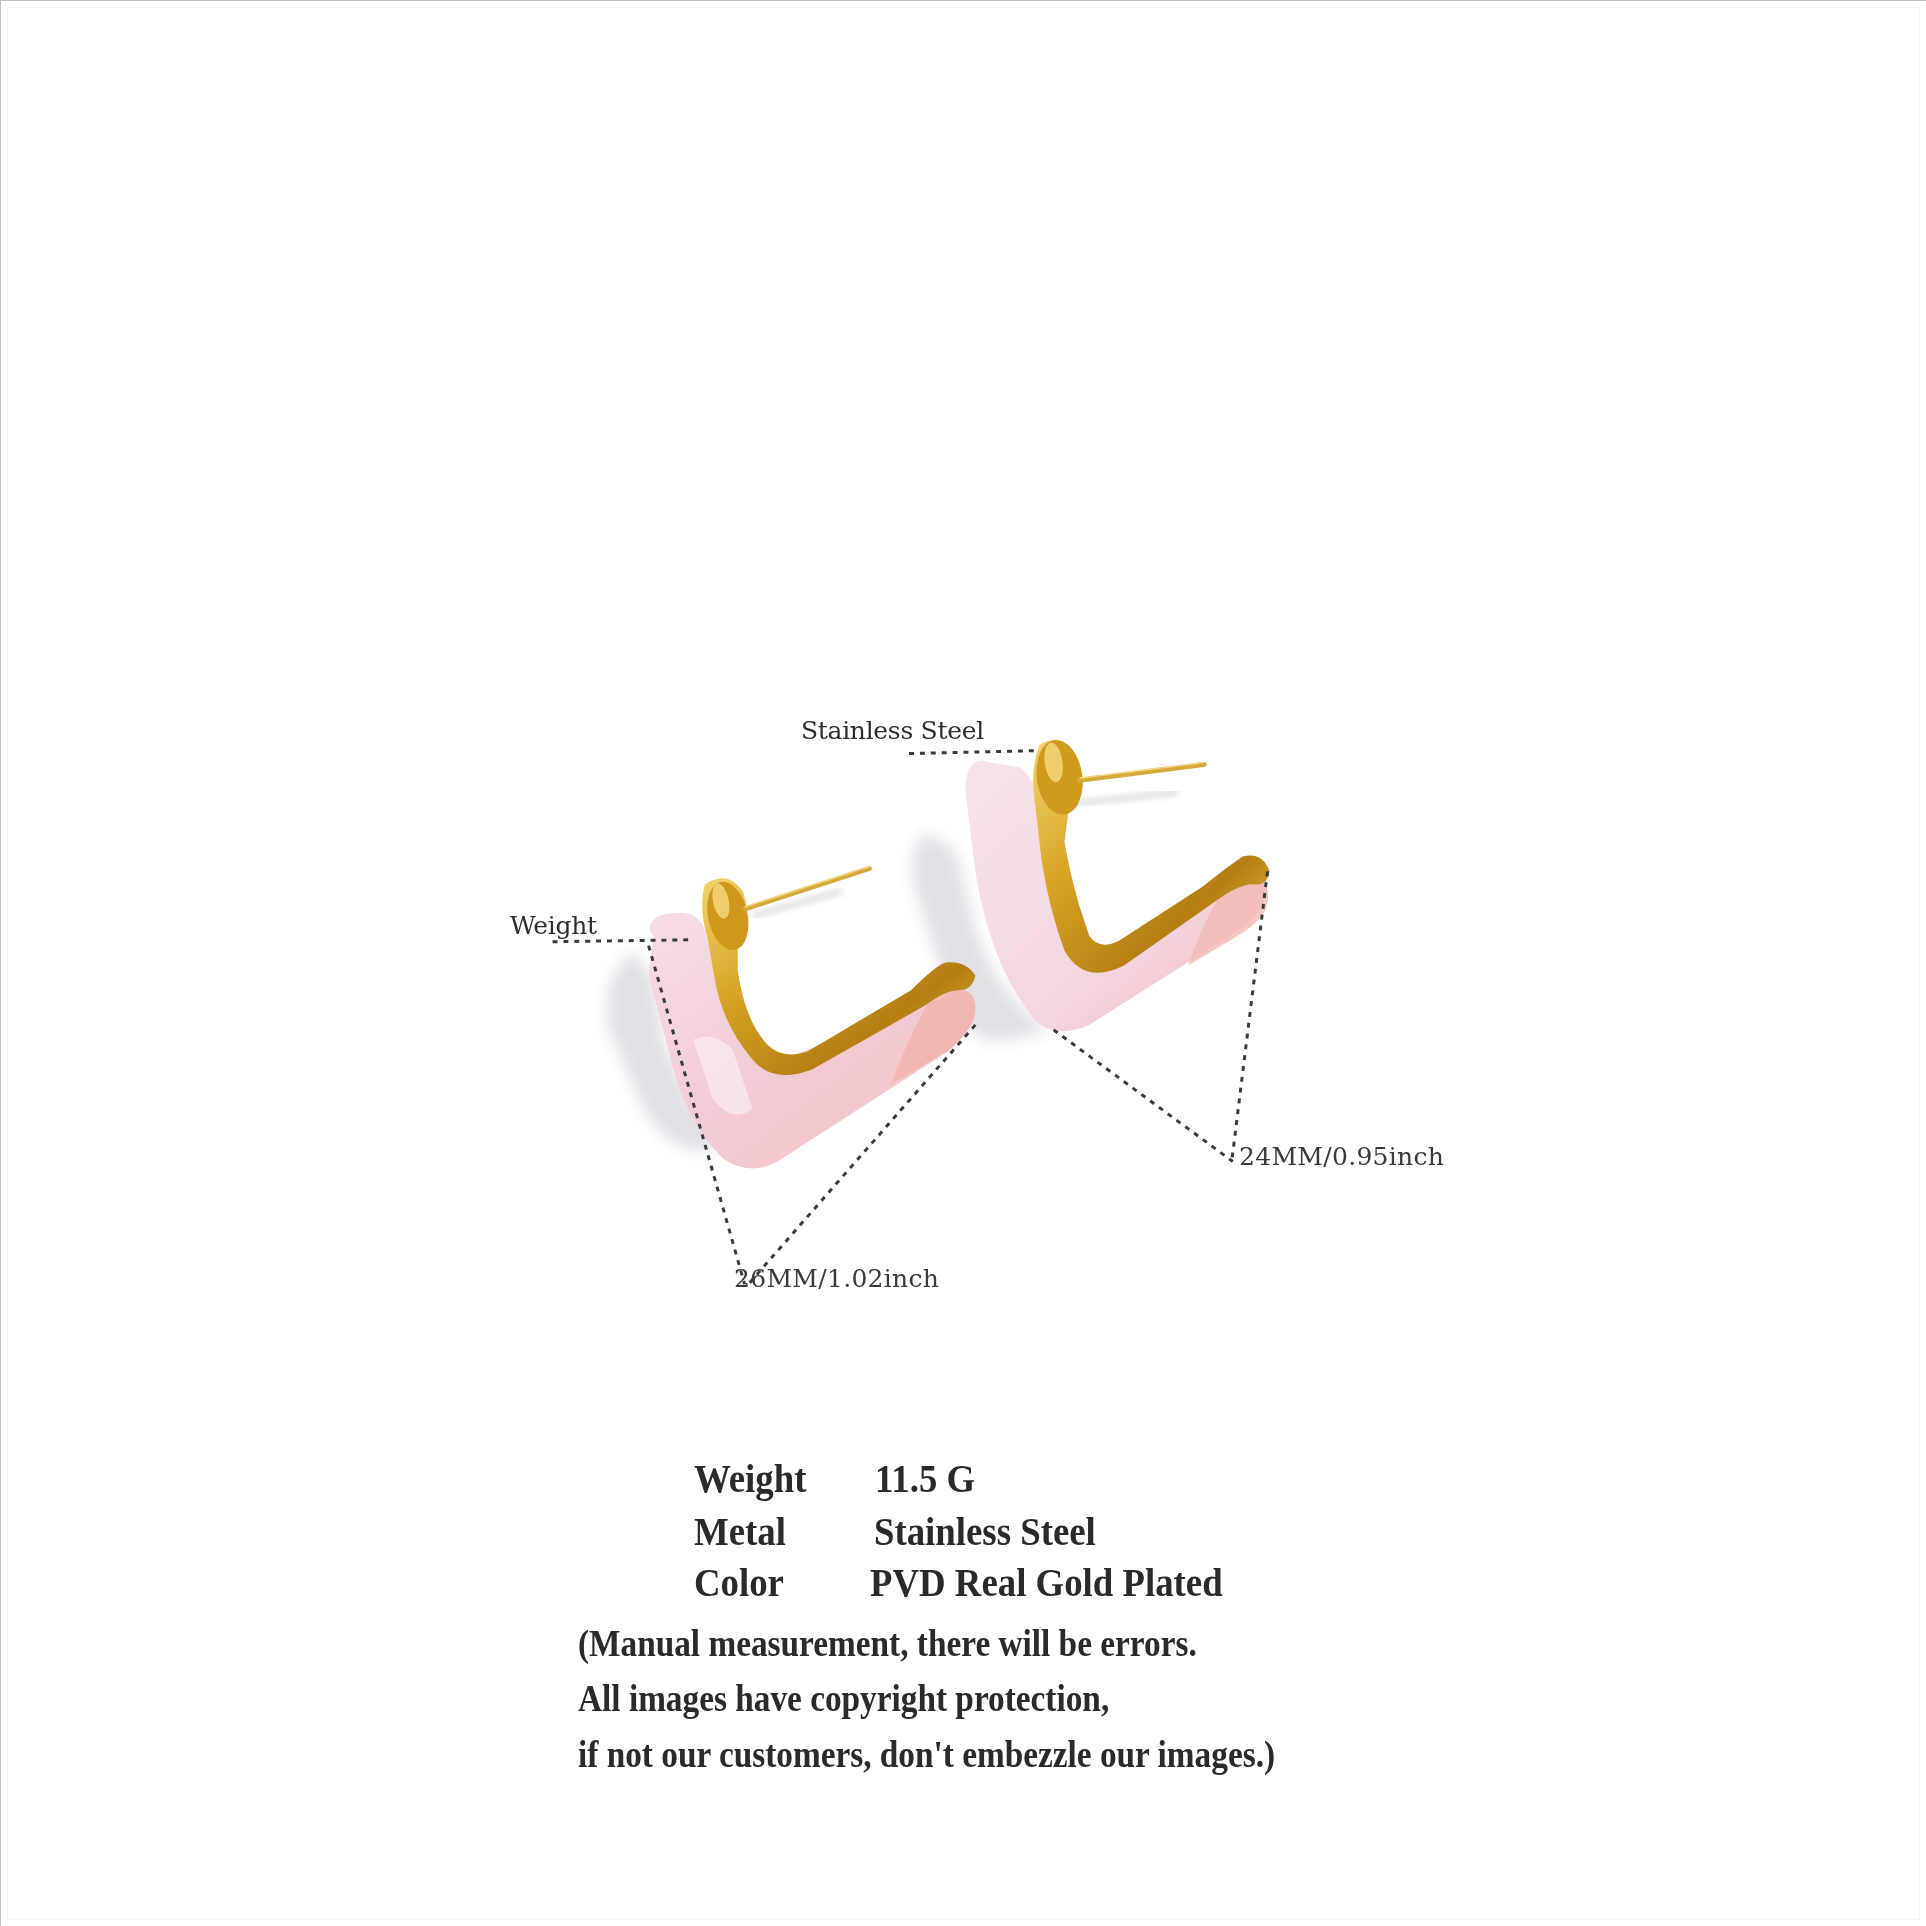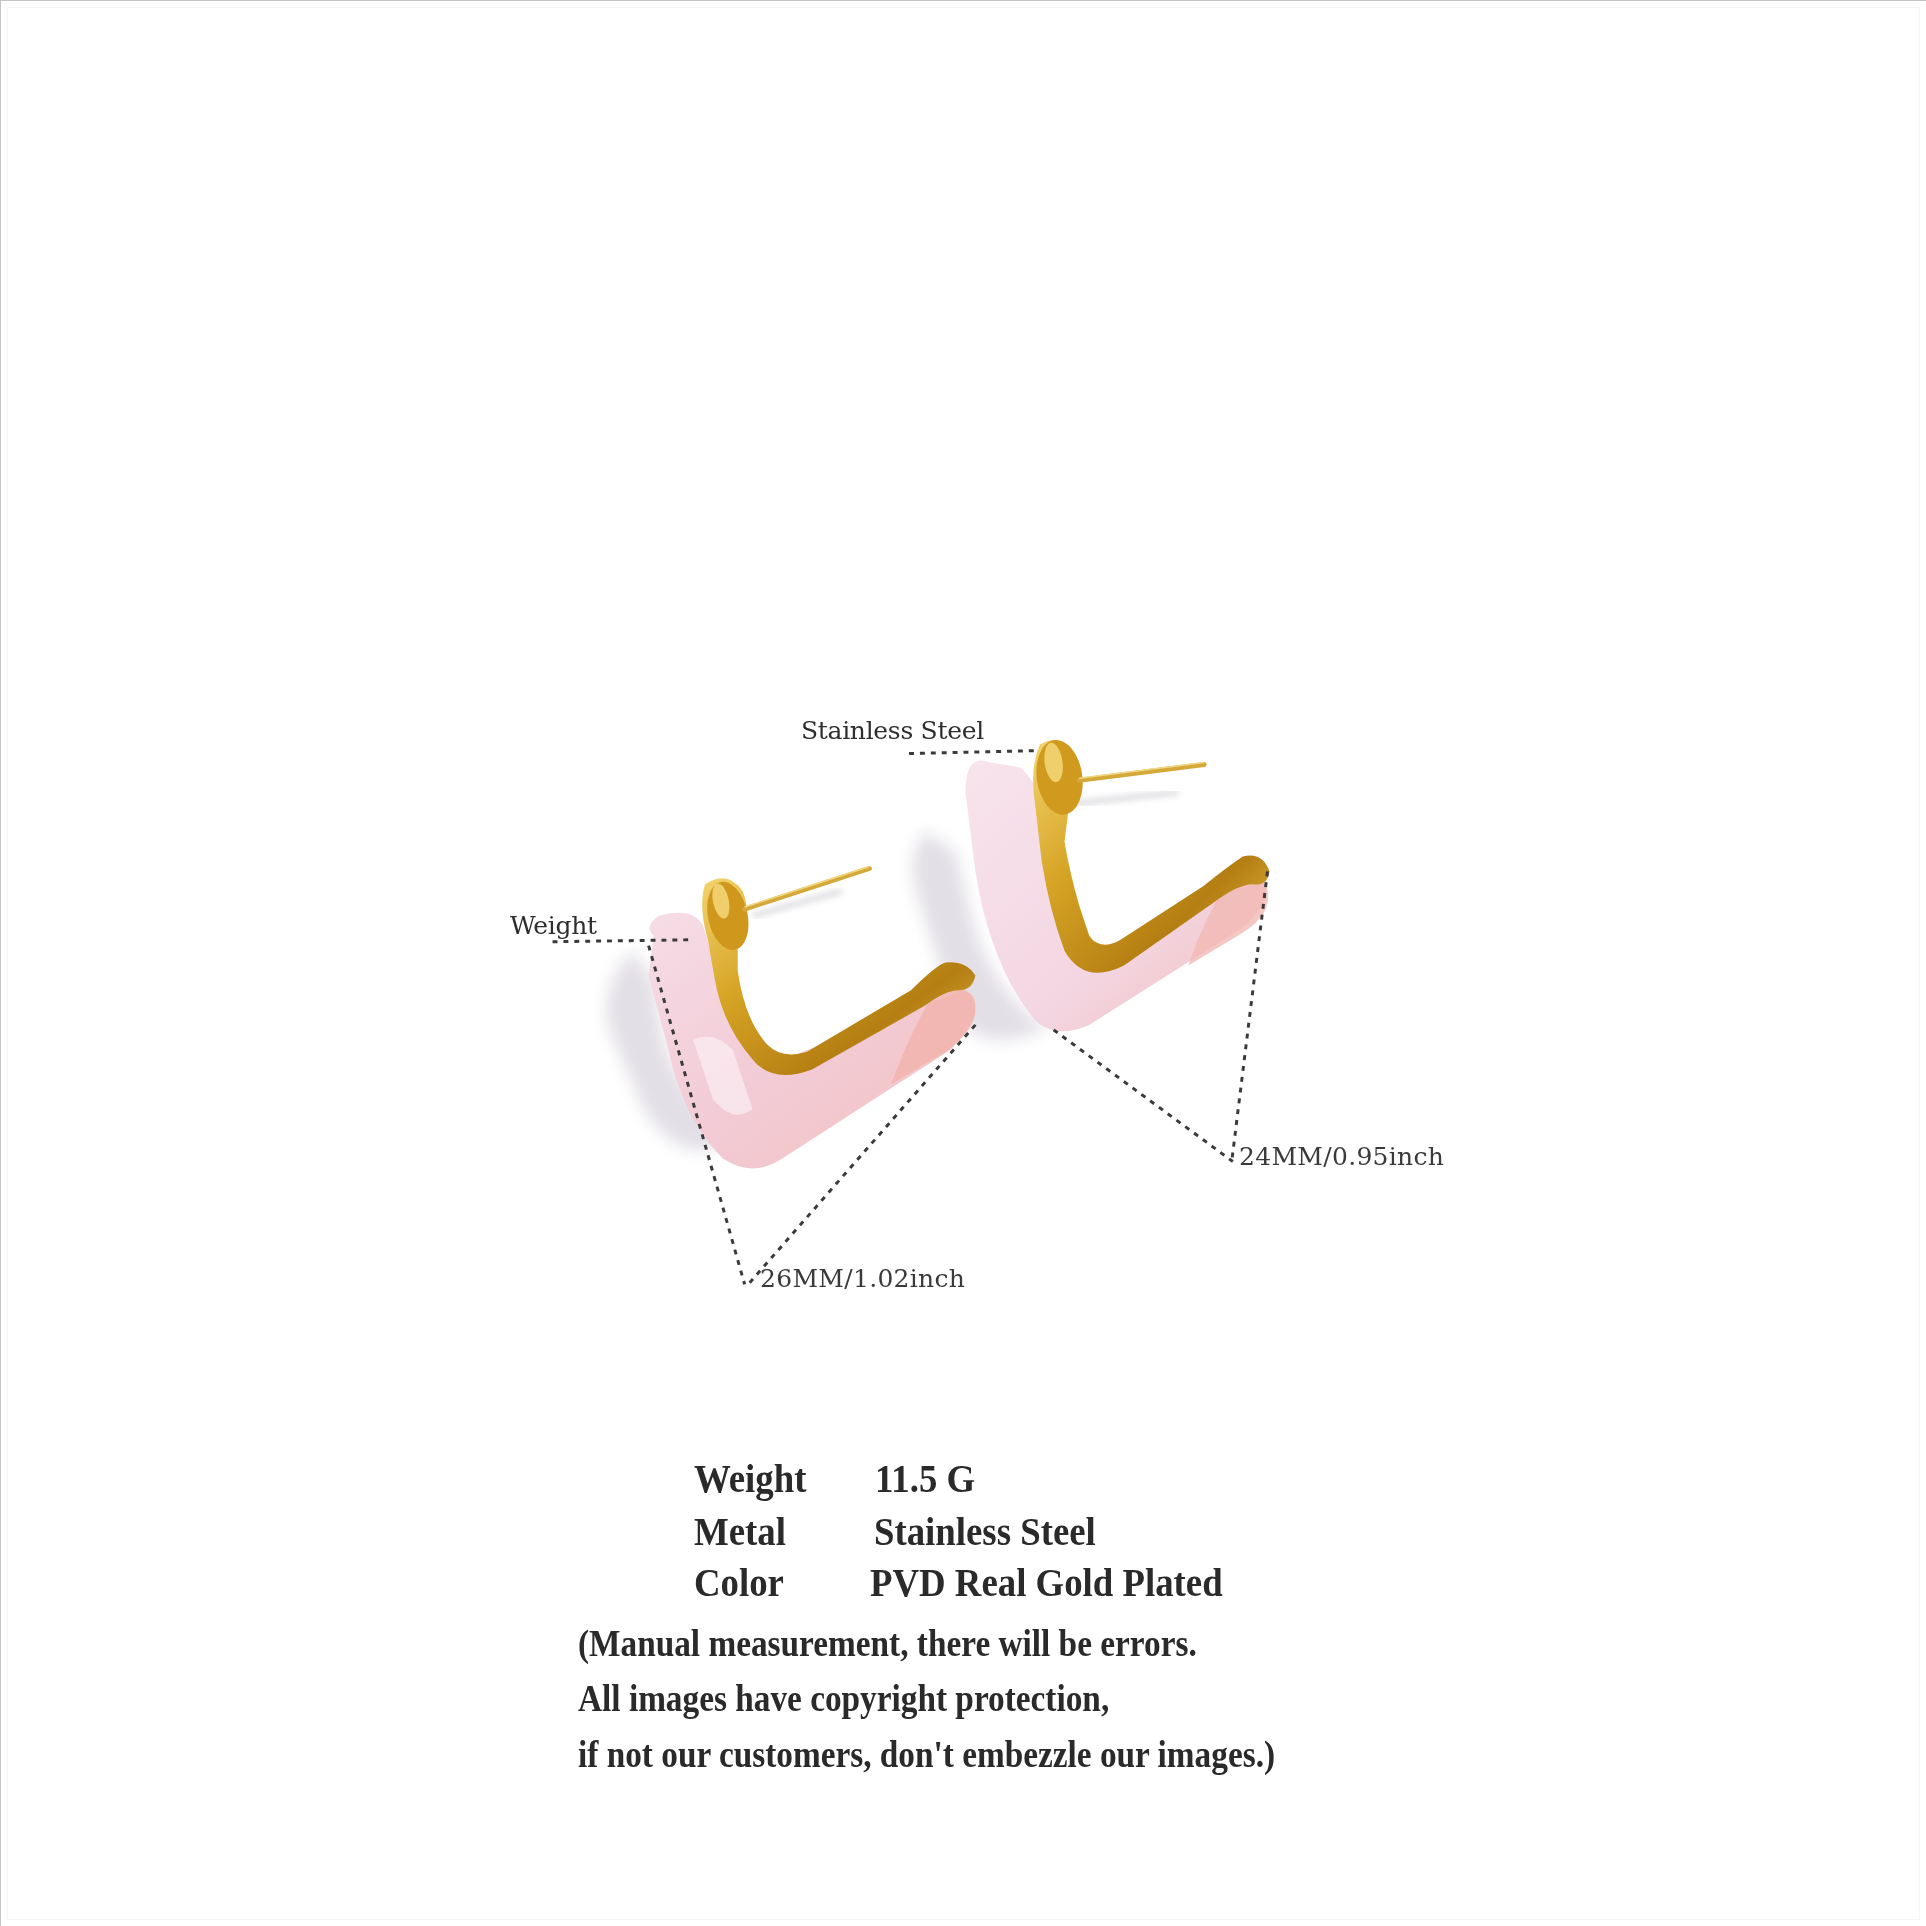--- a/index.html
+++ b/index.html
@@ -118,21 +118,21 @@
       <line x1="655" y1="955" x2="752" y2="1297"></line>
       <line x1="985" y1="1035" x2="753" y2="1300"></line>
 
       <line x1="1064" y1="1040" x2="1245" y2="1173"></line>
       <line x1="1280" y1="880" x2="1244" y2="1172"></line>
     </g>
   </svg>
 
   <div class="label callout" style="left:801px; top:718px;">Stainless Steel</div>
   <div class="label callout" style="left:510px; top:913px;">Weight</div>
-  <div class="label dim" style="left:760px; top:1266px;">26MM/1.02inch</div>
+  <div class="label dim" style="left:734px; top:1266px;">26MM/1.02inch</div>
   <div class="label dim" style="left:1239px; top:1144px;">24MM/0.95inch</div>
 
   <div>
     <div class="spec" style="left:694px; top:1459px;">Weight</div>
     <div class="spec" style="left:875px; top:1459px;">11.5 G</div>
     <div class="spec" style="left:694px; top:1512px;">Metal</div>
     <div class="spec" style="left:874px; top:1512px;">Stainless Steel</div>
     <div class="spec" style="left:694px; top:1563px;">Color</div>
     <div class="spec" style="left:870px; top:1563px;">PVD Real Gold Plated</div>
   </div>

